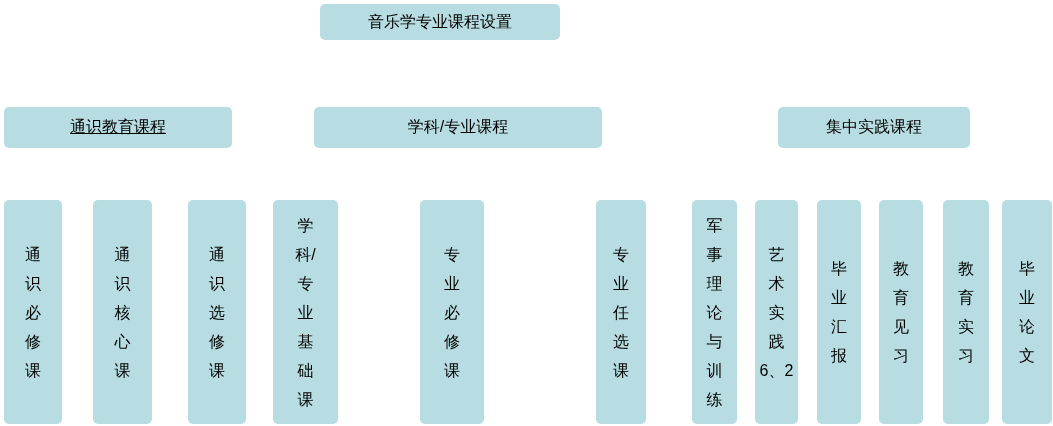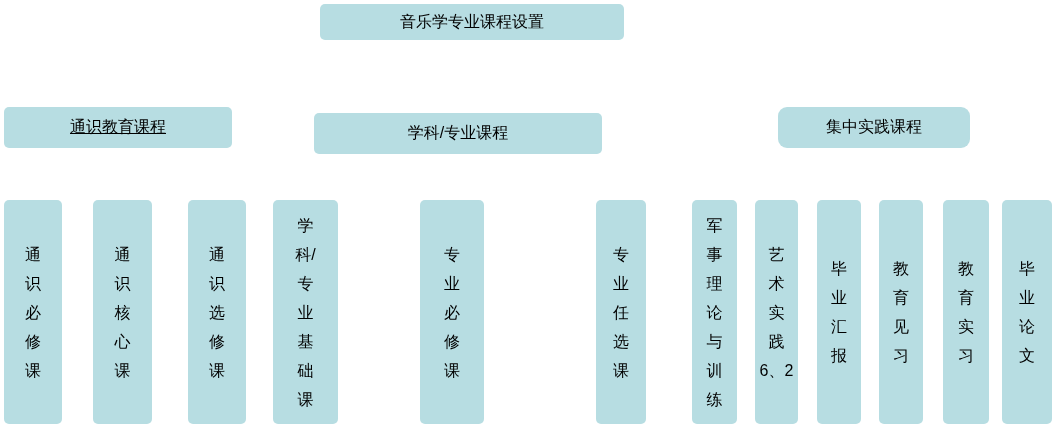--- a/index.html
+++ b/index.html
@@ -23,25 +23,25 @@
     box-sizing: border-box;
   }
   .vbox { flex-direction: column; }
   .vbox .ln {
     line-height: 29px;
     height: 29px;
     text-align: center;
     white-space: nowrap;
   }
   
-  .b-title { left: 320px; top: 4px;   width: 304px; height: 36px; }
+  .b-title { left: 320px; top: 4px;   width: 240px; height: 36px; }
   
   .b-l2a   { left: 4px;   top: 107px; width: 228px; height: 41px; text-decoration: underline; }
-  .b-l2b   { left: 314px; top: 113px; width: 288px; height: 41px; }
-  .b-l2c   { left: 778px; top: 107px; width: 192px; height: 41px; border-radius: 9px; }
+  .b-l2b   { left: 314px; top: 107px; width: 288px; height: 41px; }
+  .b-l2c   { left: 778px; top: 107px; width: 192px; height: 41px; }
   
   .b-v0  { left: 4px;    top: 200px; width: 58px; height: 224px; }
   .b-v1  { left: 93px;   top: 200px; width: 59px; height: 224px; }
   .b-v2  { left: 188px;  top: 200px; width: 58px; height: 224px; }
   .b-v3  { left: 273px;  top: 200px; width: 65px; height: 224px; }
   .b-v4  { left: 420px;  top: 200px; width: 64px; height: 224px; }
   .b-v5  { left: 596px;  top: 200px; width: 50px; height: 224px; }
   .b-v6  { left: 692px;  top: 200px; width: 45px; height: 224px; }
   .b-v7  { left: 755px;  top: 200px; width: 43px; height: 224px; }
   .b-v8  { left: 817px;  top: 200px; width: 44px; height: 224px; }

